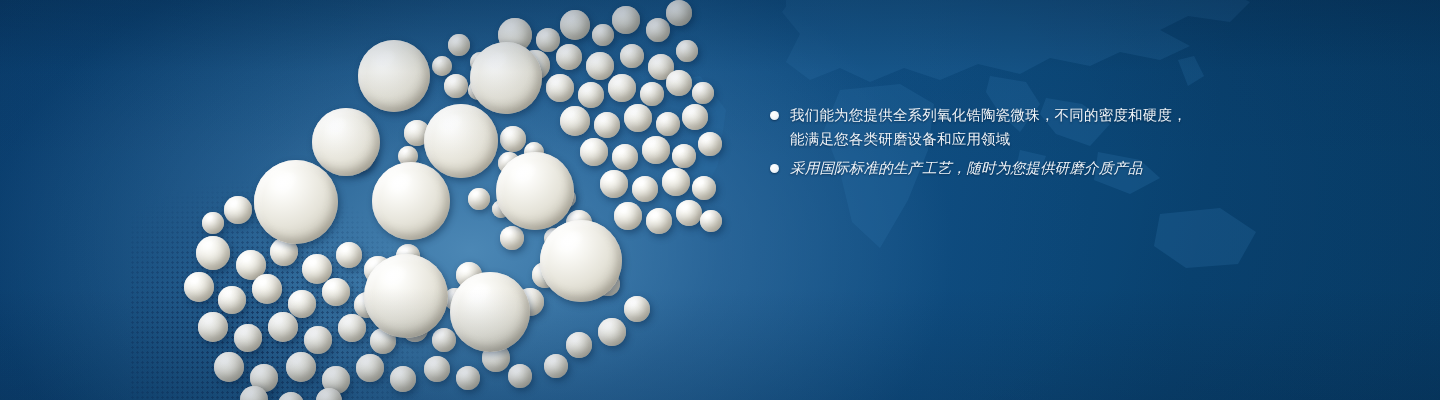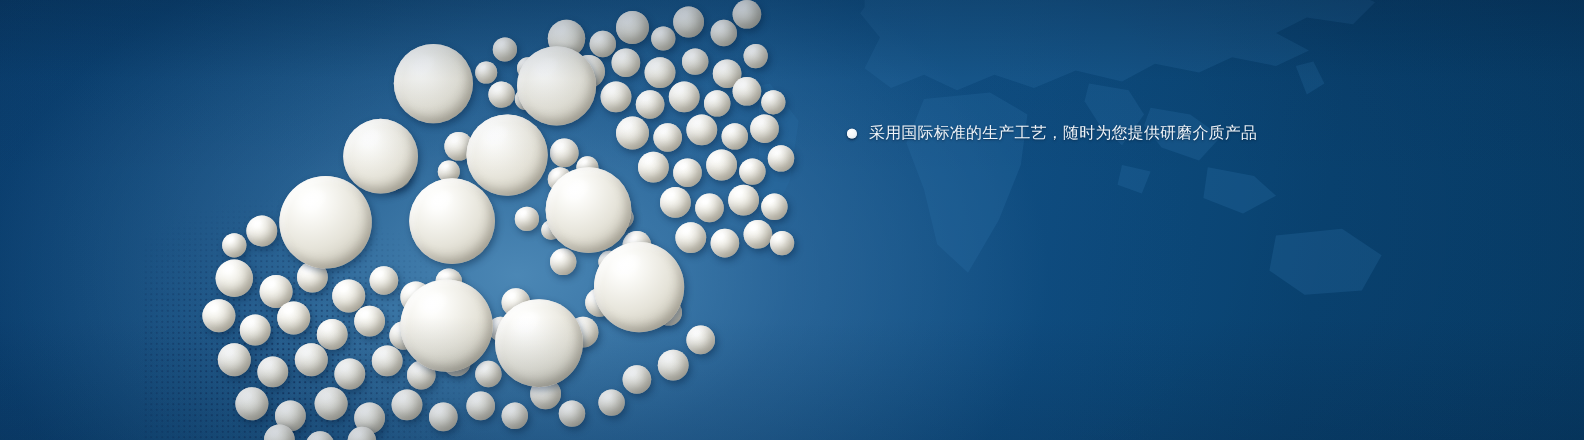--- a/index.html
+++ b/index.html
@@ -134,21 +134,21 @@
   .bullet {
     position: relative;
     padding-left: 28px;
     margin-bottom: 6px;
     color: #f0f4f8;
     font-size: 14.5px;
     line-height: 23.5px;
     text-shadow: 0 1px 2px rgba(2,22,46,0.55);
     letter-spacing: .2px;
   }
-  .bullet:last-child { margin-bottom: 16px; }
+  .bullet:last-child { margin-bottom: 16px; font-style: italic; }
   .dot {
     position: absolute;
     left: 8px;
     top: 7px;
     width: 9px;
     height: 9px;
     border-radius: 50%;
     background: radial-gradient(circle at 35% 30%, #ffffff 0%, #f2f6f9 55%, #cfdae4 100%);
     box-shadow: 0 1px 2px rgba(2,22,46,0.5);
   }
@@ -319,20 +319,22 @@
     <div class="bead" style="left:540px;top:220px;width:82px;height:82px"></div>
   </div>
 
   <div class="bg-topdark"></div>
 
   <div class="copy">
 
     <ul class="bullets">
       <li class="bullet">
         <span class="dot"></span>
+        <span class="bullet-line">我们能为您提供全系列氧化锆陶瓷微珠，不同的密度和硬度，</span>
+        <span class="bullet-line">能满足您各类研磨设备和应用领域</span>
       </li>
       <li class="bullet">
         <span class="dot"></span>
         <span class="bullet-line">采用国际标准的生产工艺，随时为您提供研磨介质产品</span>
       </li>
     </ul>
   </div>
 
 </div>
 

